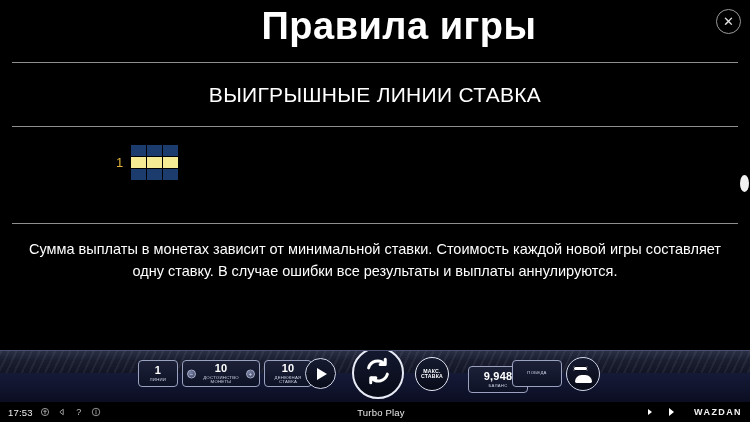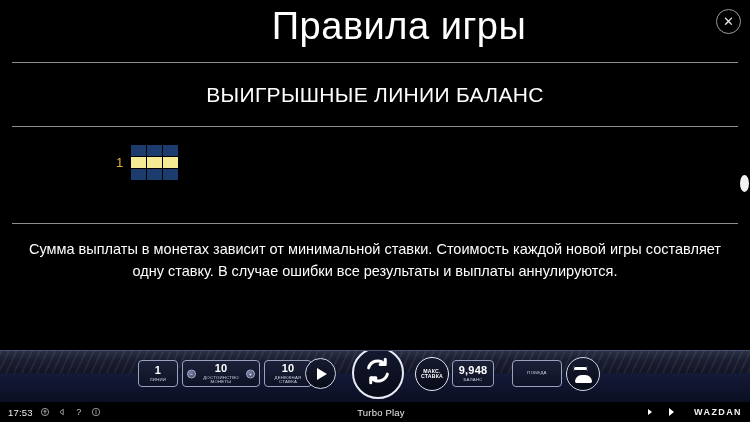--- a/index.html
+++ b/index.html
@@ -46,21 +46,21 @@
     background:linear-gradient(180deg,#1c2138 0%, #0e1226 100%);
     display:flex; flex-direction:column; align-items:center; justify-content:center;
     color:#fff; text-align:center; line-height:1;
   }
   .ctl-val{ font-size:11px; font-weight:700; letter-spacing:.2px; }
   .ctl-lbl{ font-size:4.3px; letter-spacing:.25px; margin-top:2px; color:#cfd4e6; text-transform:uppercase; white-space:pre-line; }
 
   #lines-box{ left:138px; width:40px; }
   #coin-box{ left:182px; width:78px; }
   #bet-box{ left:264px; width:48px; }
-  #balance-box{ left:452px; width:42px; }
+  #balance-box{ left:468px; width:60px;margin-top:6px; }
   #win-box{ left:512px; width:50px; justify-content:center; }
   #win-box .ctl-lbl{ margin-top:0; }
 
   .stepper{
     position:absolute; top:50%; transform:translateY(-50%);
     width:9px; height:9px; border-radius:50%;
     background:radial-gradient(circle at 35% 30%, #7a82a4, #3a4161);
     border:1px solid #aab1cc;
     display:flex; align-items:center; justify-content:center;
     font-size:6px; color:#dfe3f2; line-height:1;
@@ -123,21 +123,21 @@
   }
   .chev{ width:0;height:0;border-left:5px solid #fff;border-top:4px solid transparent;border-bottom:4px solid transparent; }
   .chev.small{ border-left-width:4px; border-top-width:3.4px; border-bottom-width:3.4px; }
 
   
   #rules-overlay{
     position:absolute; left:0; top:0; width:750px; height:350px;
     background:#000; overflow:hidden;
   }
   #rules-title{
-    text-align:center; font-size:38px; font-weight:400; color:#fff;
+    text-align:center; font-size:38px; font-weight:700; color:#fff;
     margin-top:6px; letter-spacing:.5px; line-height:1.1;padding-left:48px;
   }
   .divider{ height:1px; background:#8e8e8e; margin:0 12px; }
   #divider-top{ margin-top:14px; }
   #section-heading{
     text-align:center; font-size:21px; color:#fff; margin:20px 0 19px;
     letter-spacing:.3px; font-weight:400;
   }
   #paylines-area{ position:relative; height:96px; }
   #payline-item{
@@ -262,21 +262,21 @@
     <span>WAZDAN</span>
   </div>
 </div>
 
 <div id="rules-overlay">
 
   <div id="rules-title">Правила игры</div>
 
   <div class="divider" id="divider-top"></div>
 
-  <div id="section-heading">ВЫИГРЫШНЫЕ ЛИНИИ БАЛАНС</div>
+  <div id="section-heading">ВЫИГРЫШНЫЕ ЛИНИИ СТАВКА</div>
 
   <div class="divider" id="divider-mid"></div>
 
   <div id="paylines-area">
     <div id="payline-item">
       <span id="payline-index">1</span>
       <span class="grid3">
         <span class="cell"></span>
         <span class="cell"></span>
         <span class="cell"></span>

